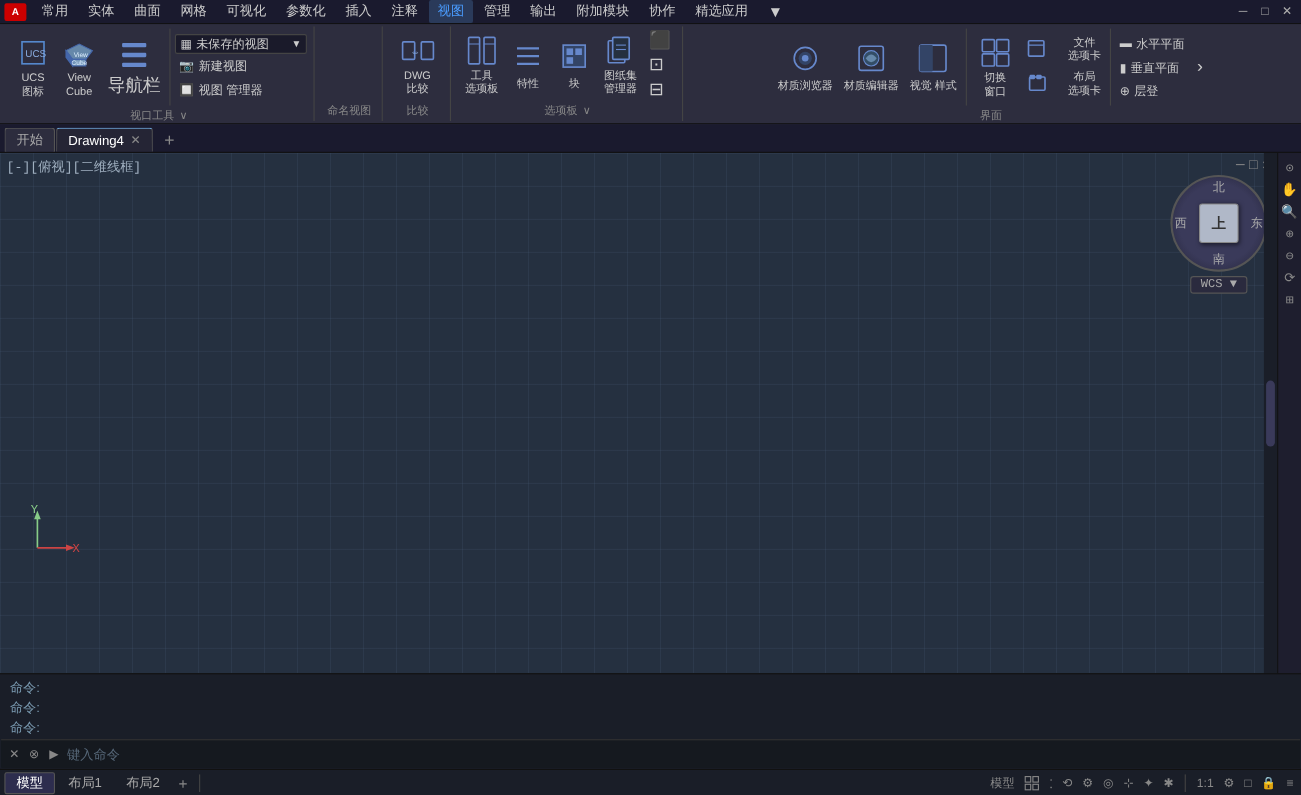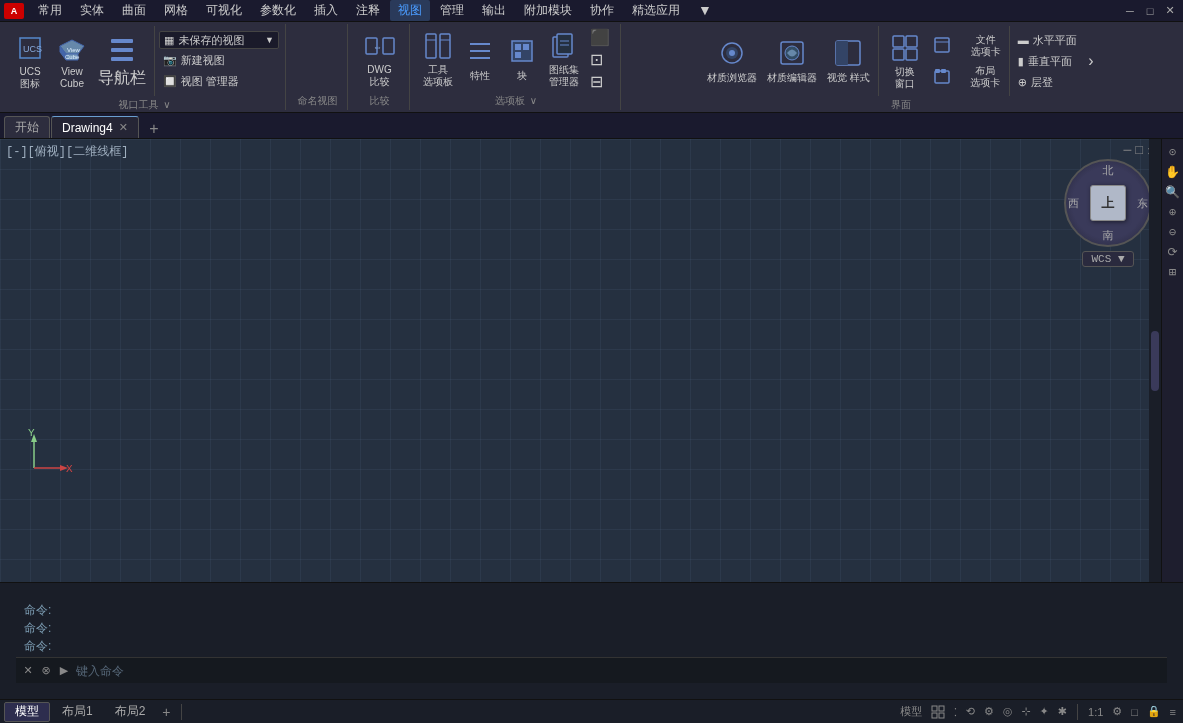--- a/index.html
+++ b/index.html
@@ -284,21 +284,21 @@
     .right-toolbar-btn {
       width: 18px; height: 18px;
       display: flex; align-items: center; justify-content: center;
       color: #888; font-size: 12px; cursor: pointer; border-radius: 2px;
     }
 
     
     .command-area {
       background: #1a1e28;
       border-top: 1px solid #111;
-      padding: 16px;
+      padding: 1px;
     }
     .command-lines {
       padding: 2px 8px;
     }
     .command-line {
       height: 18px;
       display: flex; align-items: center;
       color: #a0b8c8;
       font-size: 12px;
     }
@@ -632,21 +632,21 @@
           <div class="ribbon-group-col">
             <div class="ribbon-btn" style="height:30px;min-width:44px;flex-direction:row;gap:20px;">
               <div>
                 <svg width="18" height="18" viewBox="0 0 18 18">
                   <rect x="2" y="2" width="14" height="14" rx="1" fill="none" stroke="#6688cc" stroke-width="1.5"></rect>
                   <line x1="2" y1="6" x2="16" y2="6" stroke="#6688cc" stroke-width="1"></line>
                 </svg>
               </div>
               <span style="font-size:10px;line-height:1.2;">文件<br>选项卡</span>
             </div>
-            <div class="ribbon-btn" style="height:30px;min-width:44px;flex-direction:row;gap:19px;">
+            <div class="ribbon-btn" style="height:30px;min-width:44px;flex-direction:row;gap:19px;justify-content:flex-end;">
               <div>
                 <svg width="18" height="18" viewBox="0 0 18 18">
                   <rect x="2" y="4" width="14" height="12" rx="1" fill="none" stroke="#6688cc" stroke-width="1.5"></rect>
                   <rect x="2" y="2" width="5" height="4" rx="1" fill="#6688cc"></rect>
                   <rect x="8" y="2" width="5" height="4" rx="1" fill="#6688cc"></rect>
                 </svg>
               </div>
               <span style="font-size:10px;line-height:1.2;">布局<br>选项卡</span>
             </div>
           </div>

